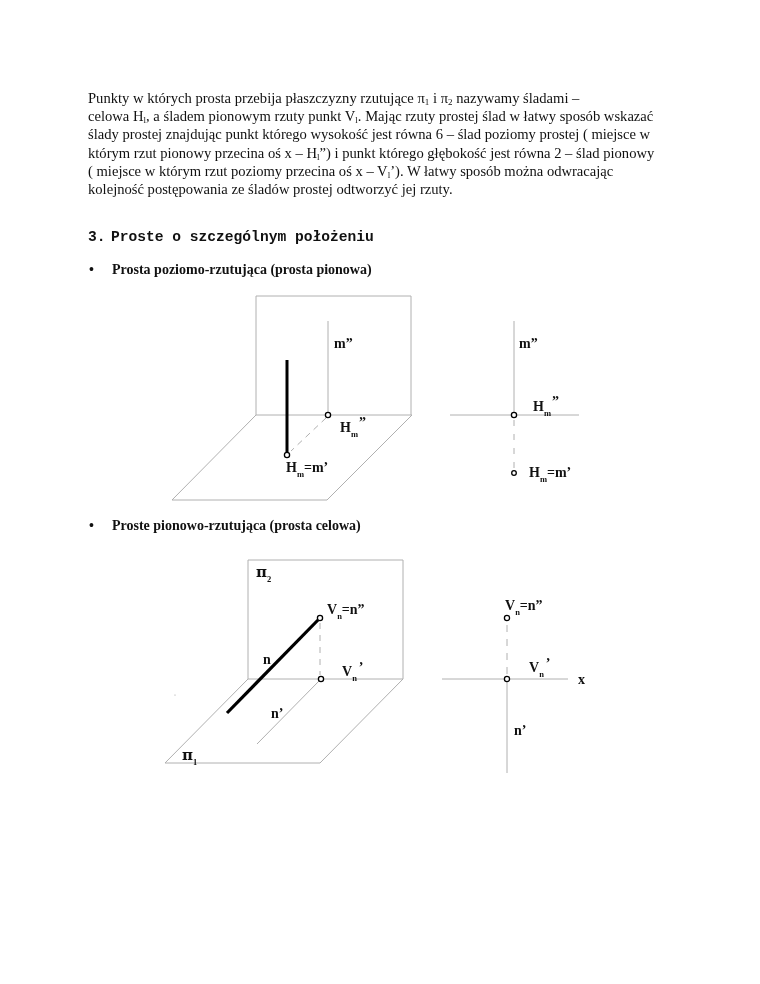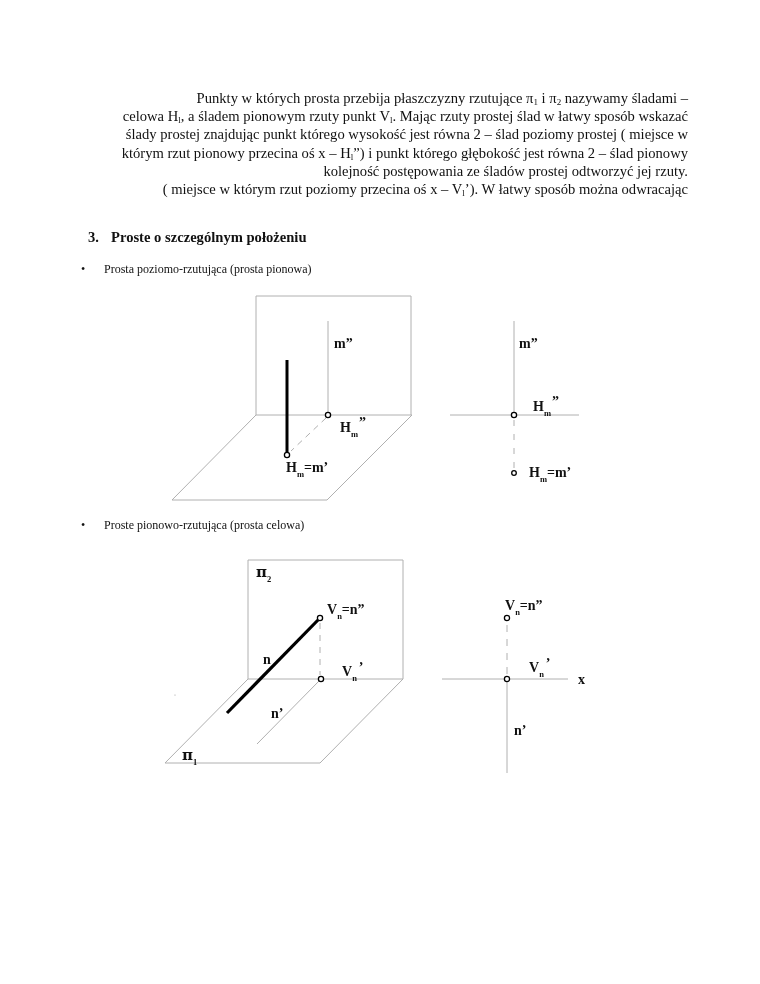--- a/index.html
+++ b/index.html
@@ -1,42 +1,42 @@
 <!DOCTYPE html>
 <html><head>
 <meta charset="utf-8">
 <style>
   html, body { margin: 0; padding: 0; background: #ffffff; }
   body { width: 760px; height: 984px; position: relative; overflow: hidden;
          font-family: "Liberation Serif", "DejaVu Serif", serif; color: #111; }
   .para { position: absolute; left: 88px; top: 89px; width: 600px;
-          font-size: 14.6px; line-height: 18.2px; margin: 0; text-align: right; }
+          font-size: 14.6px; line-height: 18.2px; margin: 0; }
   .para span.line { display: block; white-space: nowrap; }
   sub { font-size: 9px; vertical-align: -2px; line-height: 0; }
-  .heading { position: absolute; left: 88px; top: 229px; font-size: 14.6px; font-weight: bold; white-space: nowrap; }
+  .heading { position: absolute; left: 88px; top: 229px; font-size: 14.6px; font-weight: bold; white-space: nowrap; font-family: Liberation Mono, monospace; }
   .heading .num { display: inline-block; width: 23px; }
-  .bullet-item { position: absolute; left: 80px; font-size: 12px; white-space: nowrap; }
+  .bullet-item { position: absolute; left: 88px; font-size: 14px; white-space: nowrap; font-weight: bold; }
   .bullet-item .dot { display: inline-block; width: 23px; padding-left: 1px; }
   #b1 { top: 262px; }
   #b2 { top: 518px; }
   svg.diag { position: absolute; left: 0; top: 0; }
   .lbl { font-family: "Liberation Serif", "DejaVu Serif", serif; font-weight: bold; font-size: 14px; fill: #111; }
   .lbl-sub { font-family: "Liberation Serif", "DejaVu Serif", serif; font-weight: bold; font-size: 8.5px; fill: #111; }
   .lbl-pi { font-family: "DejaVu Serif", serif; font-weight: bold; font-size: 15px; fill: #111; }
 </style>
 </head>
 <body>
 
 <div class="para">
   <span class="line"><span>Punkty w których prosta przebija płaszczyzny rzutujące π</span><sub>1</sub><span> i π</span><sub>2</sub><span> nazywamy śladami –</span></span>
   <span class="line"><span>celowa H</span><sub>l</sub><span>, a śladem pionowym rzuty punkt V</span><sub>l</sub><span>. Mając rzuty prostej ślad w łatwy sposób wskazać</span></span>
-  <span class="line"><span>ślady prostej znajdując punkt którego wysokość jest równa 2 – ślad poziomy prostej ( miejsce w</span></span>
+  <span class="line"><span>ślady prostej znajdując punkt którego wysokość jest równa 6 – ślad poziomy prostej ( miejsce w</span></span>
   <span class="line"><span>którym rzut pionowy przecina oś x – H</span><sub>l</sub><span>”) i punkt którego głębokość jest równa 2 – ślad pionowy</span></span>
+  <span class="line"><span>( miejsce w którym rzut poziomy przecina oś x – V</span><sub>l</sub><span>’). W łatwy sposób można odwracając</span></span>
   <span class="line"><span>kolejność postępowania ze śladów prostej odtworzyć jej rzuty.</span></span>
-  <span class="line"><span>( miejsce w którym rzut poziomy przecina oś x – V</span><sub>l</sub><span>’). W łatwy sposób można odwracając</span></span>
 </div>
 
 <div class="heading">
   <span class="num">3.</span><span>Proste o szczególnym położeniu</span>
 </div>
 
 <div class="bullet-item" id="b1">
   <span class="dot">•</span><span>Prosta poziomo-rzutująca (prosta pionowa)</span>
 </div>
 <div class="bullet-item" id="b2">

